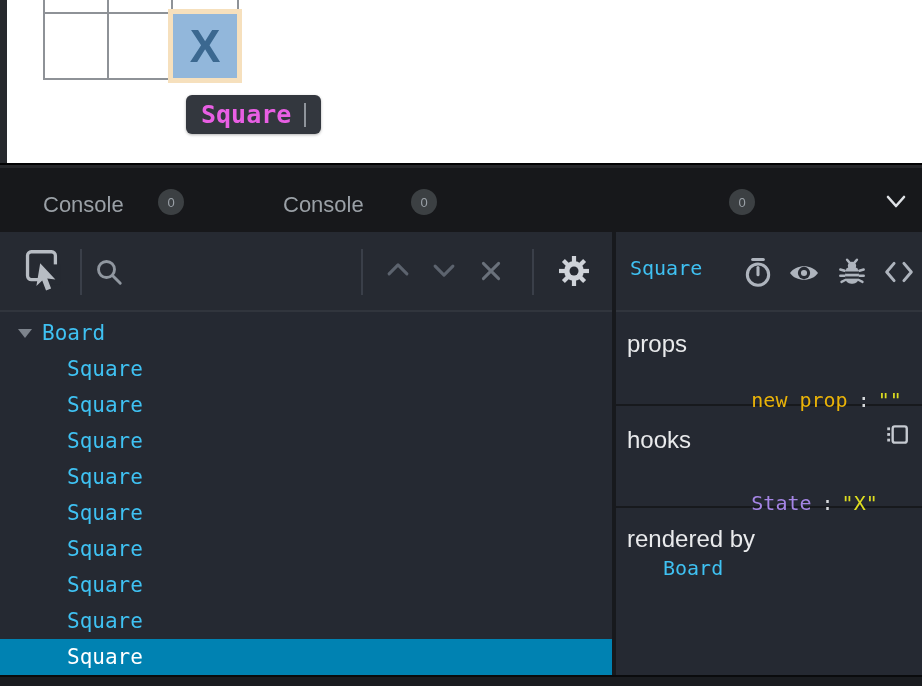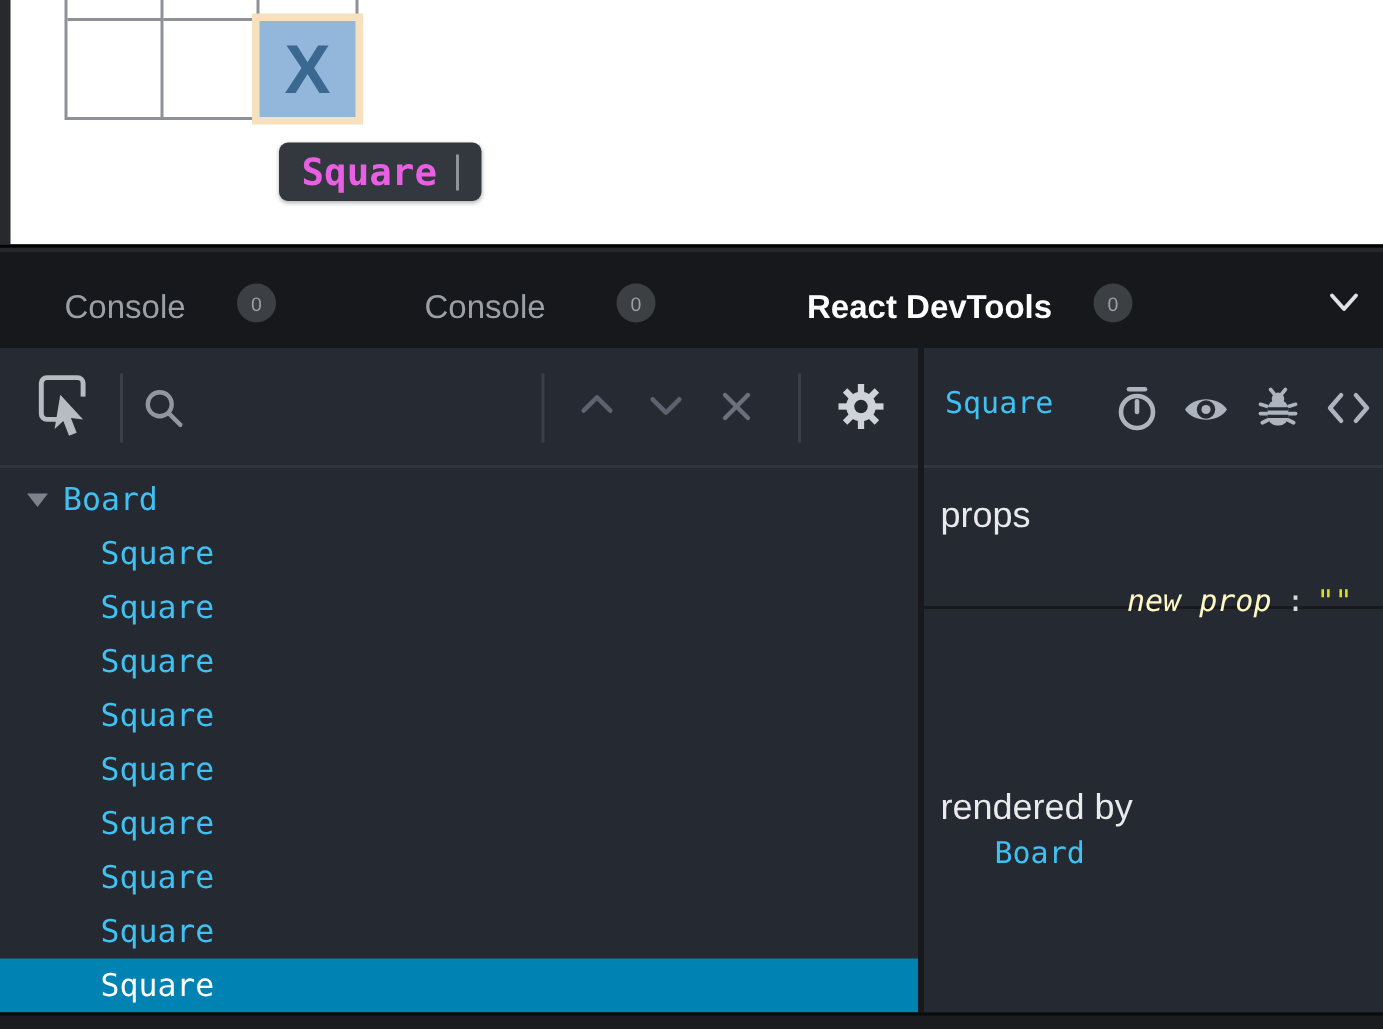--- a/index.html
+++ b/index.html
@@ -60,21 +60,21 @@
   .tree-row.selected{background:#0082b2;color:#ffffff;}
 
   
   #inspector{position:absolute;left:616px;top:312px;width:306px;height:363px;}
   .section{position:absolute;left:0;width:306px;border-bottom:2px solid #17191d;}
   #sec-props{top:0;height:92px;}
   #sec-hooks{top:94px;height:100px;}
   #sec-rendered{top:196px;height:152px;border-bottom:none;}
   .sec-title{position:absolute;left:11px;font-size:24px;color:#e9eaec;}
   .kv{position:absolute;left:39px;font-size:20px;white-space:pre;}
-  .kv .k-muted{color:#fef9c3;font-style:italic;}
+  .kv .k-muted{color:#eab308;}
   .kv .k-purple{color:#a585e5;}
   .kv .colon{color:#d7dadd;padding:0 8px 0 10px;}
   .kv .val{color:#dede20;}
   .link-cyan{position:absolute;left:47px;font-size:20px;color:#3fc1f2;cursor:pointer;}
   #parse-hooks-btn{position:absolute;right:12px;top:16px;cursor:pointer;}
 
   
   #bottombar{position:absolute;left:0;top:675px;width:922px;height:11px;background:#1a1c20;
              border-top:2px solid #0a0b0d;}
 </style>
@@ -103,21 +103,20 @@
     </div>
   </div>
 
   <div id="tabbar">
     <span class="tab-label" style="left:43px">Console</span>
     <span class="tab-badge" style="left:158px">0</span>
 
     <span class="tab-label" style="left:283px">Console</span>
     <span class="tab-badge" style="left:411px">0</span>
 
-    <span class="tab-label active" style="left:538px">React DevTools</span>
     <span class="tab-badge" style="left:729px">0</span>
 
     <svg id="tab-chevron" width="24" height="16" viewBox="0 0 24 16">
       <polyline points="4,3 12,12 20,3" fill="none" stroke="#dfe2e6" stroke-width="2.6" stroke-linecap="round" stroke-linejoin="round"></polyline>
     </svg>
   </div>
 
   <div id="toolbar-left">
     <svg class="tb-icon" style="left:25px;top:17px" width="38" height="46" viewBox="0 0 30 36">
       <rect x="2" y="2" width="22" height="22" rx="3" fill="none" stroke="#b7bcc3" stroke-width="2.6"></rect>
@@ -234,20 +233,32 @@
 
   <div id="inspector">
 
     <div class="section" id="sec-props">
       <span class="sec-title" style="top:18px">props</span>
       <div class="kv mono" style="top:52px">
         <span class="k-muted">new prop</span><span class="colon">:</span><span class="val">""</span>
       </div>
     </div>
 
+    <div class="section" id="sec-hooks">
+      <span class="sec-title" style="top:20px">hooks</span>
+      <svg id="parse-hooks-btn" width="26" height="26" viewBox="0 0 24 24">
+        <rect x="8" y="4" width="13" height="15" rx="2" fill="none" stroke="#c6cad1" stroke-width="2.2"></rect>
+        <rect x="3" y="5" width="2.6" height="2.6" fill="#c6cad1"></rect>
+        <rect x="3" y="10.2" width="2.6" height="2.6" fill="#c6cad1"></rect>
+        <rect x="3" y="15.4" width="2.6" height="2.6" fill="#c6cad1"></rect>
+      </svg>
+      <div class="kv mono" style="top:61px">
+        <span class="k-purple">State</span><span class="colon">:</span><span class="val">"X"</span>
+      </div>
+    </div>
 
     <div class="section" id="sec-rendered">
       <span class="sec-title" style="top:17px">rendered by</span>
       <span class="link-cyan mono" style="top:48px">Board</span>
     </div>
 
   </div>
 
   <div id="bottombar"></div>
 

